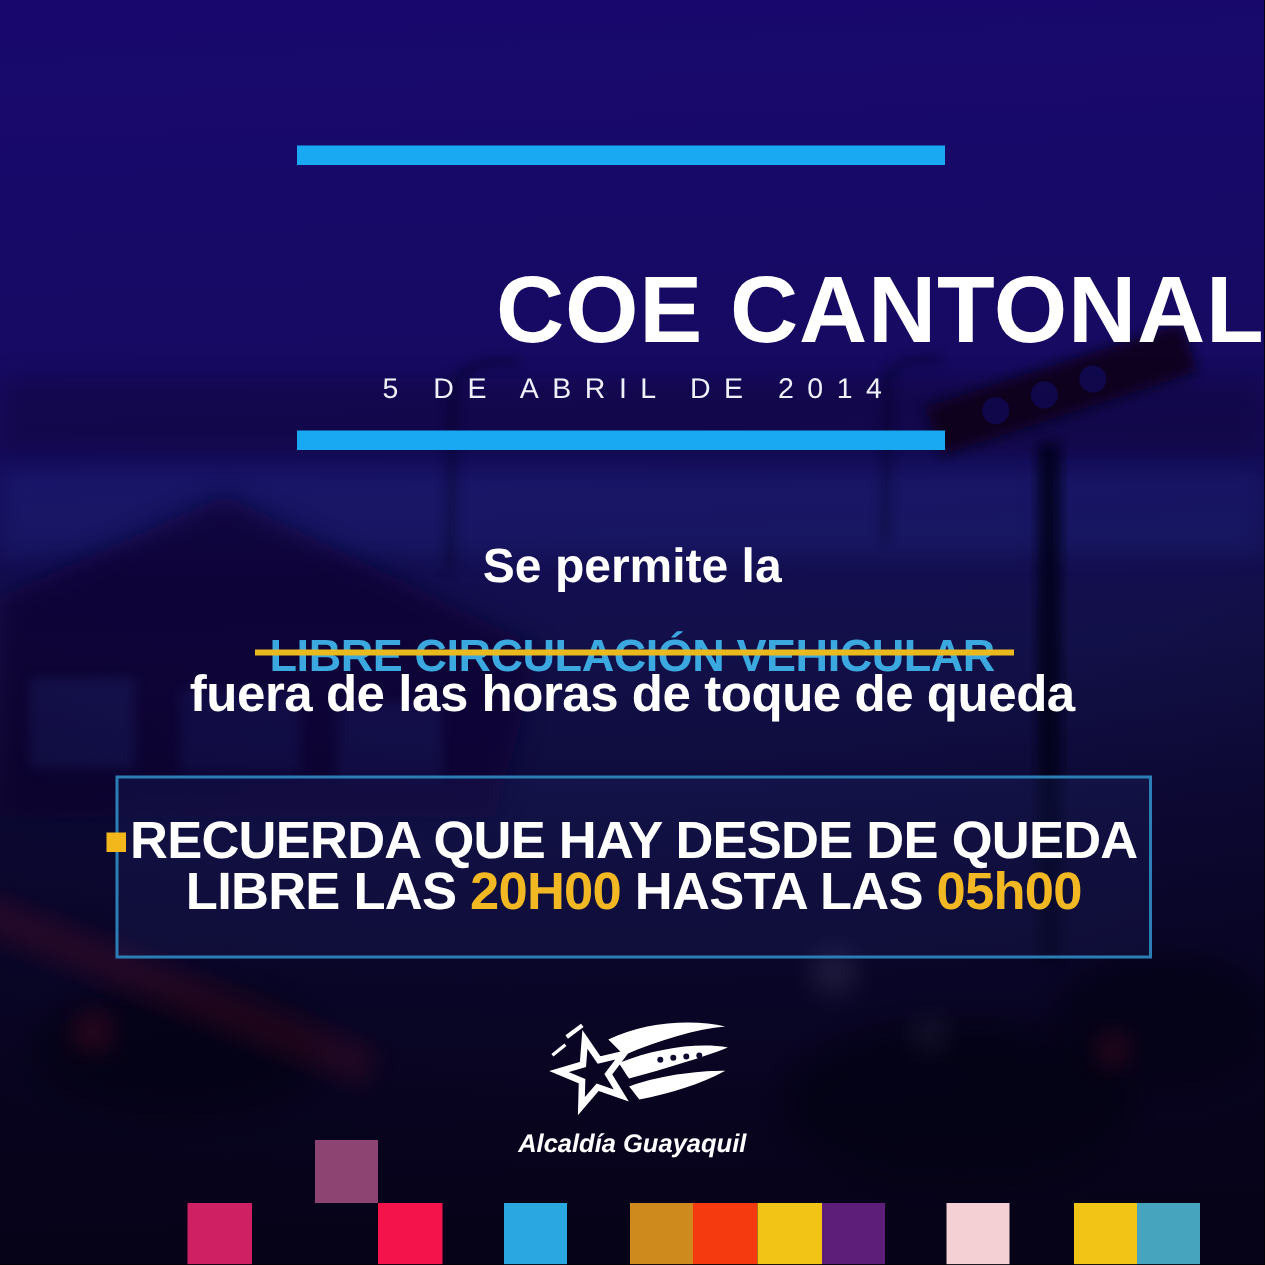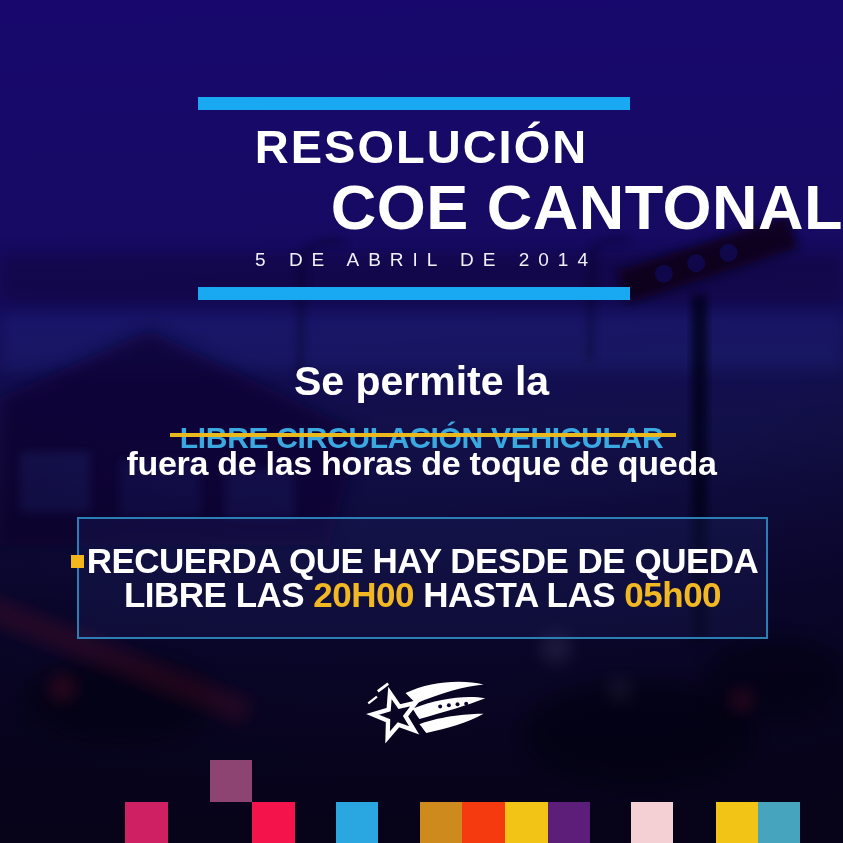--- a/index.html
+++ b/index.html
@@ -15,21 +15,21 @@
 
   .bar{position:absolute;left:198px;width:432px;height:13px;}
   .bar.top{top:97px;}
   .bar.bottom{top:287px;}
 
   .abs-center{position:absolute;left:0;right:0;text-align:center;line-height:1;}
   .title1{top:123px;font-size:47px;font-weight:bold;letter-spacing:2px;}
   .title2{top:176px;font-size:63px;font-weight:bold;letter-spacing:0.5px;text-align:right;}
   .date{top:250px;font-size:19px;font-weight:400;letter-spacing:9px;padding-left:9px;color:#eef0fa;}
 
-  .msg1{top:361px;font-size:41px;font-weight:bold;}
+  .msg1{top:361px;font-size:32px;font-weight:bold;}
   .msg-highlight{top:400px;font-size:30px;font-weight:bold;letter-spacing:-0.3px;margin-top:23px;}
   .underline{position:absolute;left:170px;top:433px;width:506px;height:4px;}
   .msg2{top:446px;font-size:34px;font-weight:bold;letter-spacing:-0.3px;text-align:center;}
 
   .notice{
     position:absolute;left:77px;top:517px;width:687px;height:118px;
     border:2px solid #2b7fb5;background:rgba(42,48,125,0.20);
     display:flex;flex-direction:column;justify-content:center;align-items:center;
     text-align:center;
   }
@@ -89,21 +89,20 @@
     <circle cx="742" cy="700" r="12" fill="#c41f3e" opacity="0.28" filter="url(#b8)"></circle>
     <circle cx="556" cy="648" r="16" fill="#cfd6ff" opacity="0.12" filter="url(#b8)"></circle>
     <circle cx="620" cy="690" r="12" fill="#cfd6ff" opacity="0.10" filter="url(#b8)"></circle>
   </svg>
   <div class="vignette"></div>
 
   <div class="content">
 
     <div class="bar top" style="background-color: rgb(24, 169, 242);"></div>
 
-    <div class="abs-center title1">RESOLUCIÓN</div>
     <div class="abs-center title2">COE CANTONAL</div>
     <div class="abs-center date">5 DE ABRIL DE 2014</div>
 
     <div class="bar bottom" style="background-color: rgb(24, 169, 242);"></div>
 
     <div class="abs-center msg1">Se permite la</div>
     <div class="abs-center msg-highlight" style="color: rgb(59, 169, 224);">LIBRE CIRCULACIÓN VEHICULAR</div>
     <div class="underline" style="background-color: rgb(233, 185, 30);"></div>
     <div class="abs-center msg2">fuera de las horas de toque de queda</div>
 
@@ -119,20 +118,21 @@
         <path d="M24,20 L36,11" stroke="#ffffff" stroke-width="3.2" fill="none"></path>
         <path d="M13,34 L23,26" stroke="#ffffff" stroke-width="2.6" fill="none"></path>
         <path d="M56,22 C84,8 122,6 146,12 C124,14 96,22 68,34 C64,30 60,26 56,22 Z" fill="#ffffff"></path>
         <path d="M64,40 C94,28 126,24 148,28 C128,36 100,44 72,52 C69,48 67,44 64,40 Z" fill="#ffffff"></path>
         <path d="M72,58 C100,48 130,46 146,46 C128,56 102,64 80,68 C77,65 75,61 72,58 Z" fill="#ffffff"></path>
         <circle cx="96" cy="37.5" r="2.3" fill="#0d0730"></circle>
         <circle cx="106" cy="36" r="2.3" fill="#0d0730"></circle>
         <circle cx="116" cy="35" r="2.3" fill="#0d0730"></circle>
         <circle cx="126" cy="34.3" r="2.3" fill="#0d0730"></circle>
       </svg>
+      <div class="logo-text">Alcaldía Guayaquil</div>
     </div>
 
     <div class="palette">
       <div class="sq0" style="background-color: rgb(206, 32, 99);"></div>
       <div class="sq1" style="background-color: rgb(154, 74, 121);"></div>
       <div class="sq2" style="background-color: rgb(245, 19, 76);"></div>
       <div class="sq3" style="background-color: rgb(42, 167, 224);"></div>
       <div class="sq4" style="background-color: rgb(206, 138, 28);"></div>
       <div class="sq5" style="background-color: rgb(244, 58, 14);"></div>
       <div class="sq6" style="background-color: rgb(242, 196, 22);"></div>

